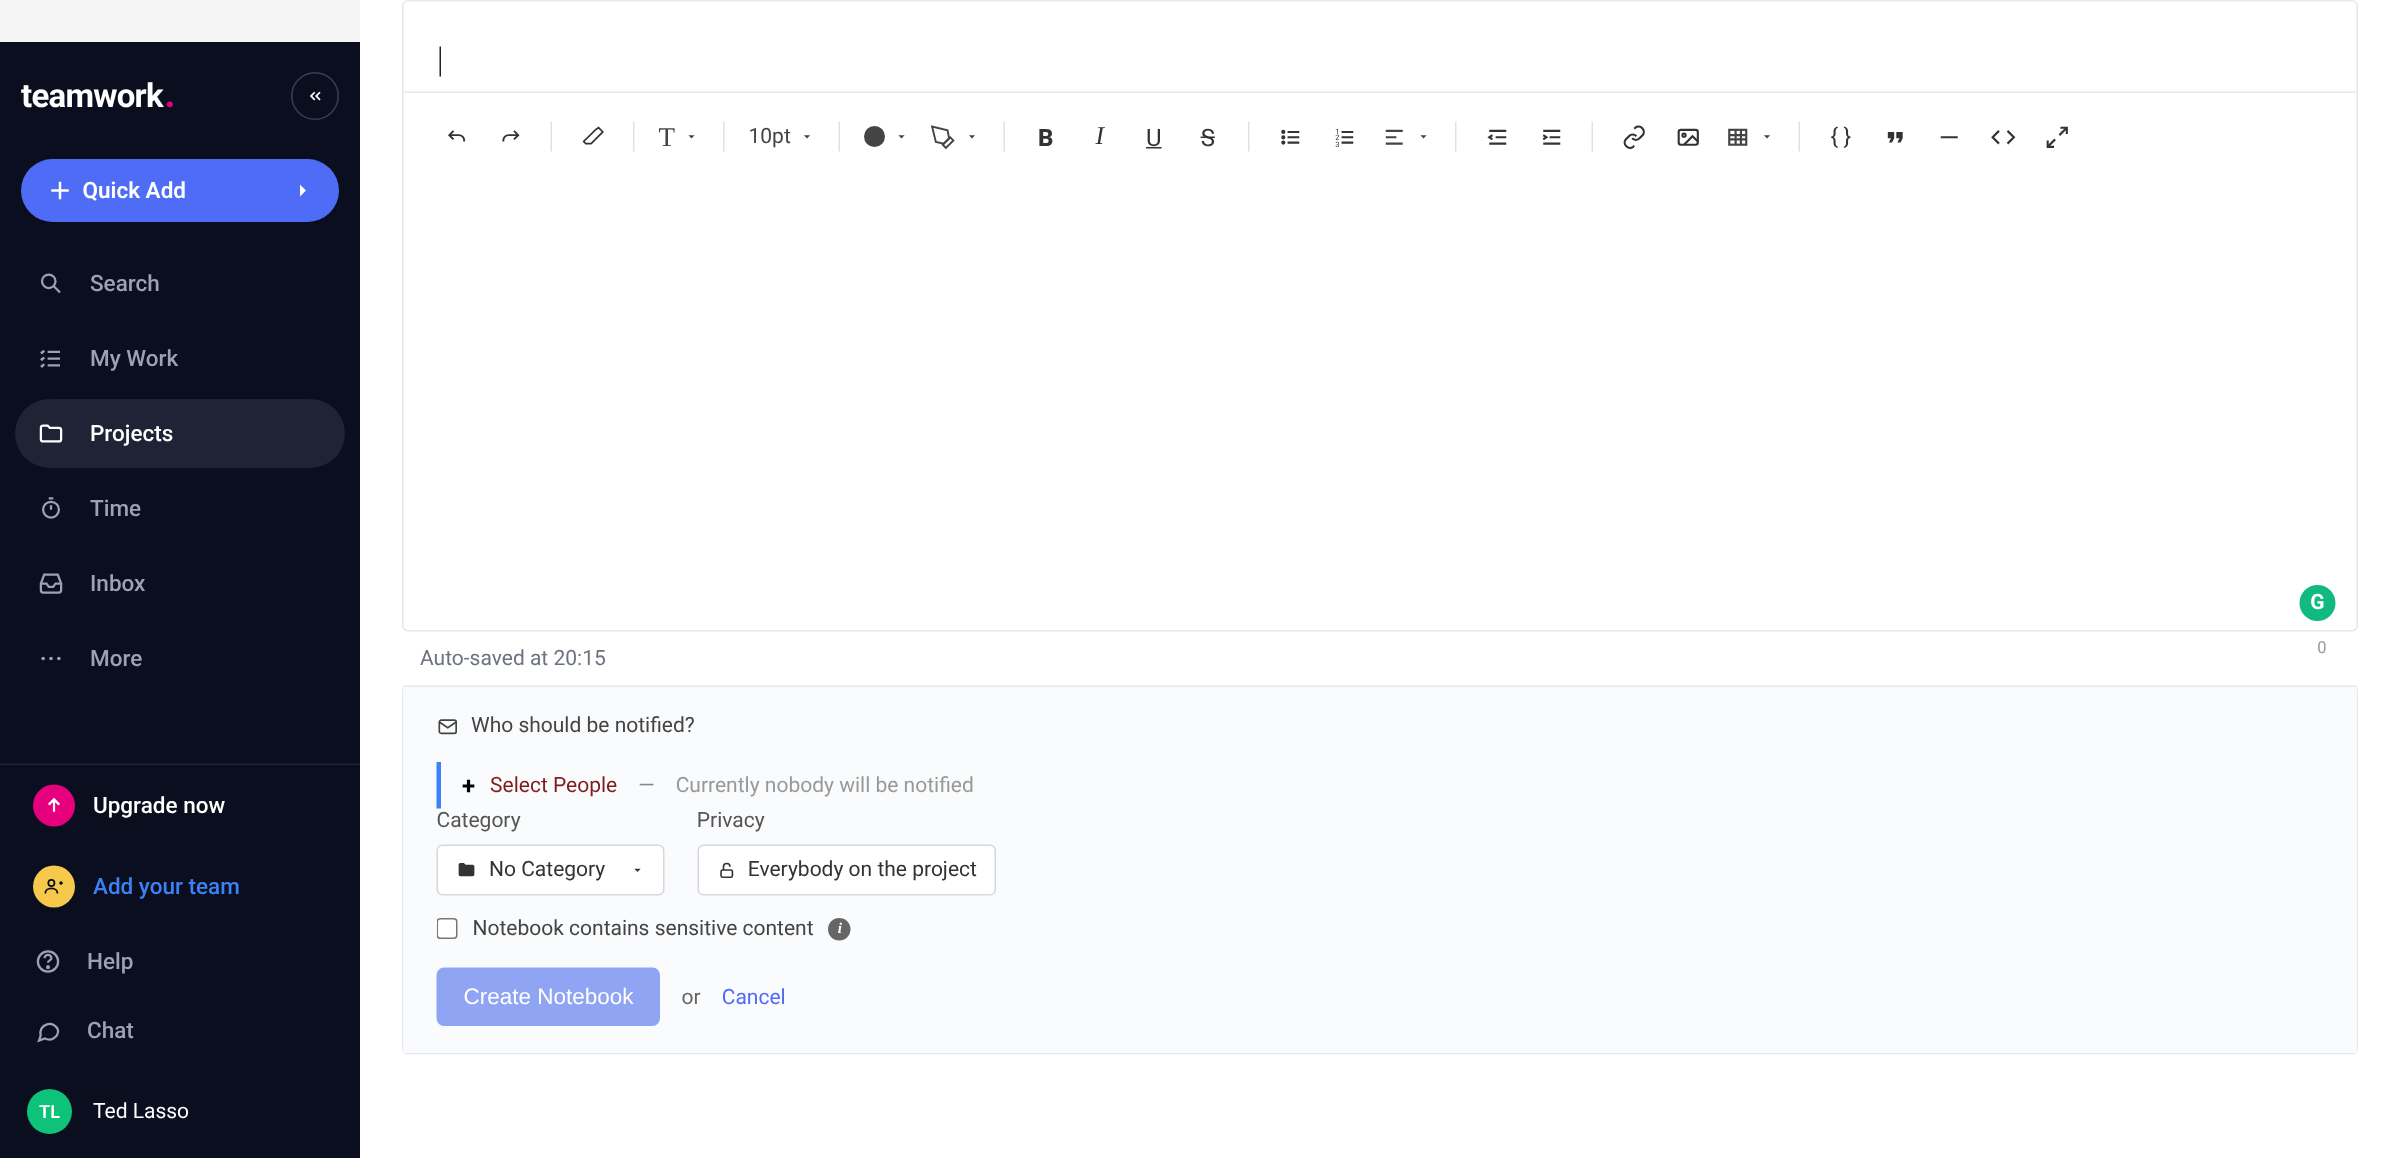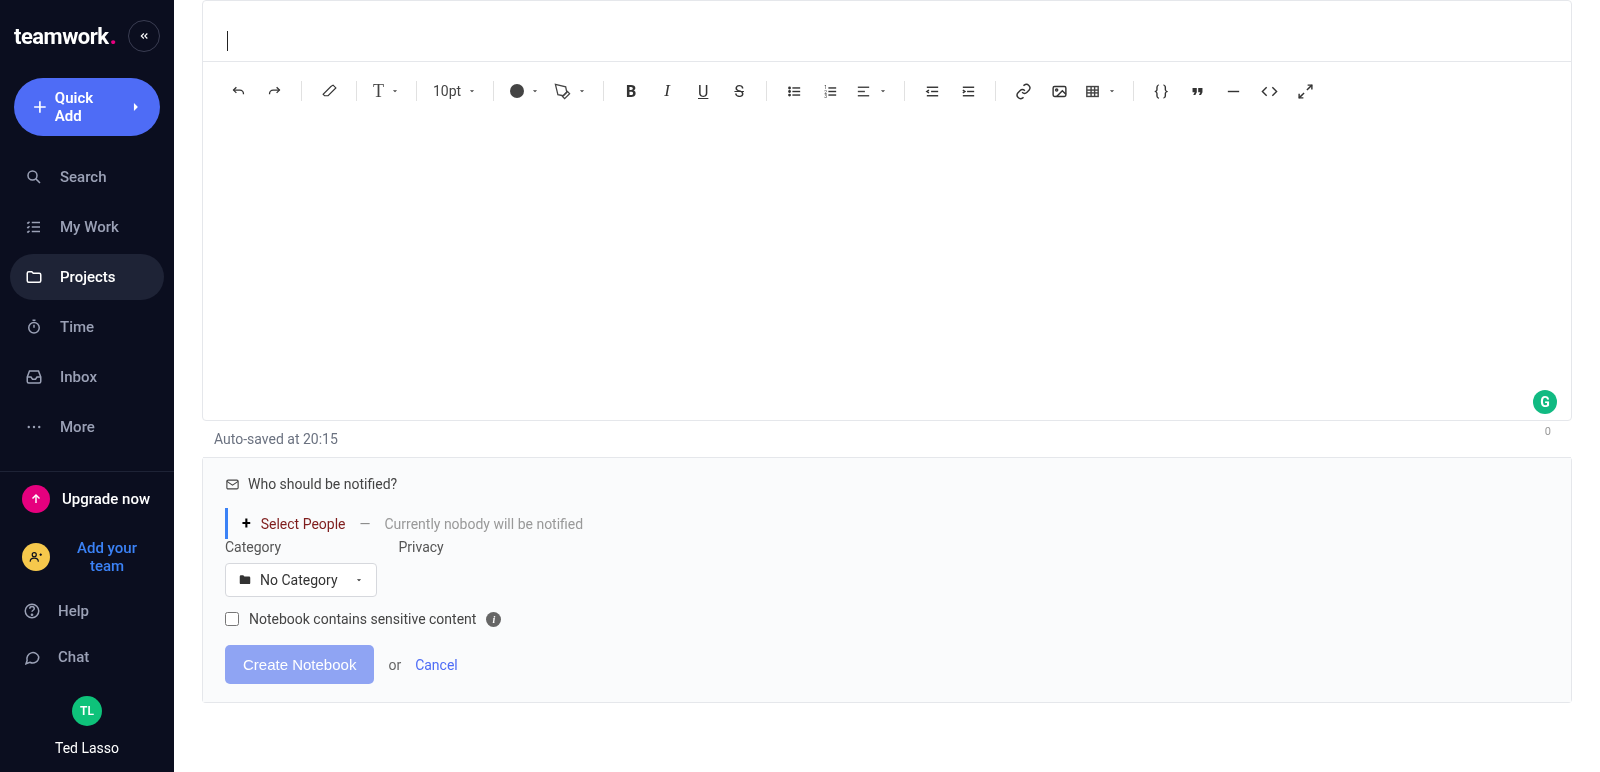--- a/index.html
+++ b/index.html
@@ -1,18 +1,18 @@
 <!DOCTYPE html>
 <html><head>
 <meta charset="utf-8">
 <style>
 * { margin: 0; padding: 0; box-sizing: border-box; }
 body { font-family: -apple-system, BlinkMacSystemFont, "Segoe UI", Roboto, sans-serif; display: flex; height: 100vh; overflow: hidden; background: #f5f5f5; }
 
-.sidebar { width: 174px; background: #0b0e1f; color: #fff; display: flex; flex-direction: column; flex-shrink: 0; }
+.sidebar { width: 240px; background: #0b0e1f; color: #fff; display: flex; flex-direction: column; flex-shrink: 0; margin-top: 28px; }
 .sidebar-top { display: flex; align-items: center; padding: 20px 14px 10px 14px; gap: 10px; }
 .logo { font-weight: 700; font-size: 22px; letter-spacing: -0.5px; display: flex; align-items: baseline; }
 .logo-dot { color: #e6007e; font-size: 26px; line-height: 10px; margin-left: 1px; }
 .collapse-btn { width: 32px; height: 32px; border-radius: 50%; border: 1px solid #3a3d52; display: flex; align-items: center; justify-content: center; cursor: pointer; margin-left: auto; }
 .collapse-btn svg { width: 14px; height: 14px; fill: #9ba1b6; }
 
 .quick-add { margin: 16px 14px 10px 14px; background: #4e6cf6; border-radius: 999px; padding: 11px 16px; display: flex; align-items: center; gap: 5px; cursor: pointer; font-weight: 600; font-size: 15px; justify-content: space-between; }
 .quick-add .qa-plus { width: 20px; height: 20px; }
 .quick-add .qa-chevron { margin-left: auto; width: 16px; height: 16px; }
 
@@ -23,21 +23,21 @@
 .nav-item .icon-slot svg { width: 18px; height: 18px; }
 
 .sidebar-spacer { flex: 1; }
 .sidebar-bottom { border-top: 1px solid #1e2336; }
 .sidebar-bottom .nav-item { border-radius: 0; padding: 13px 22px; }
 .sidebar-bottom-list { display: flex; flex-direction: column; }
 .badge-circle { width: 28px; height: 28px; border-radius: 50%; display: flex; align-items: center; justify-content: center; flex-shrink: 0; }
 .badge-pink { background: #e6007e; }
 .badge-yellow { background: #f6c84c; }
 .avatar { width: 30px; height: 30px; border-radius: 50%; background: #0ec27a; color: #fff; display: flex; align-items: center; justify-content: center; font-size: 12px; font-weight: 600; flex-shrink: 0; }
-.user-row { display: flex; align-items: center; gap: 14px; padding: 16px 18px; color: #fff; font-size: 14px; cursor: pointer; flex-direction: column; }
+.user-row { display: flex; align-items: center; gap: 14px; padding: 16px 18px; color: #fff; font-size: 14px; cursor: pointer; }
 
 .main { flex: 1; overflow: auto; background: #fff; padding: 0 28px; }
 .editor-card { background: #fff; border: 1px solid #e5e7eb; border-radius: 4px; margin-top: 0; }
 .editor-area { min-height: 40px; padding: 30px 24px 10px 24px; font-size: 14px; color: #222; cursor: text; }
 .cursor-bar { display: inline-block; width: 1px; height: 20px; background: #222; vertical-align: middle; }
 
 .toolbar { border-top: 1px solid #e5e7eb; padding: 14px 20px; display: flex; align-items: center; gap: 6px; flex-wrap: wrap; }
 .tbtn { width: 30px; height: 30px; display: flex; align-items: center; justify-content: center; cursor: pointer; border-radius: 4px; color: #333; }
 .tbtn svg { width: 17px; height: 17px; }
 .tsep { width: 1px; height: 20px; background: #e1e1e1; margin: 0 6px; }
@@ -419,20 +419,27 @@
                   <path d="M3 6a2 2 0 012-2h4l2 2h8a2 2 0 012 2v9a2 2 0 01-2 2H5a2 2 0 01-2-2V6z"></path>
                 </svg>
               <span>No Category</span>
               <svg class="chev-sm" viewBox="0 0 24 24">
                   <path fill="currentColor" d="M7 10l5 5 5-5z"></path>
                 </svg>
             </div>
           </div>
           <div class="form-col">
             <label>Privacy</label>
+            <div class="select-box">
+              <svg width="13" height="13" viewBox="0 0 24 24" fill="none" stroke="currentColor" stroke-width="2">
+                  <rect x="5" y="11" width="14" height="9" rx="2"></rect>
+                  <path d="M8 11V7a4 4 0 018 0"></path>
+                </svg>
+              <span>Everybody on the project</span>
+            </div>
           </div>
         </div>
 
         <div class="checkbox-row">
           <input type="checkbox" style="">
           <span>Notebook contains sensitive content</span>
           <span class="info-circle">i</span>
         </div>
 
         <div class="action-row">

